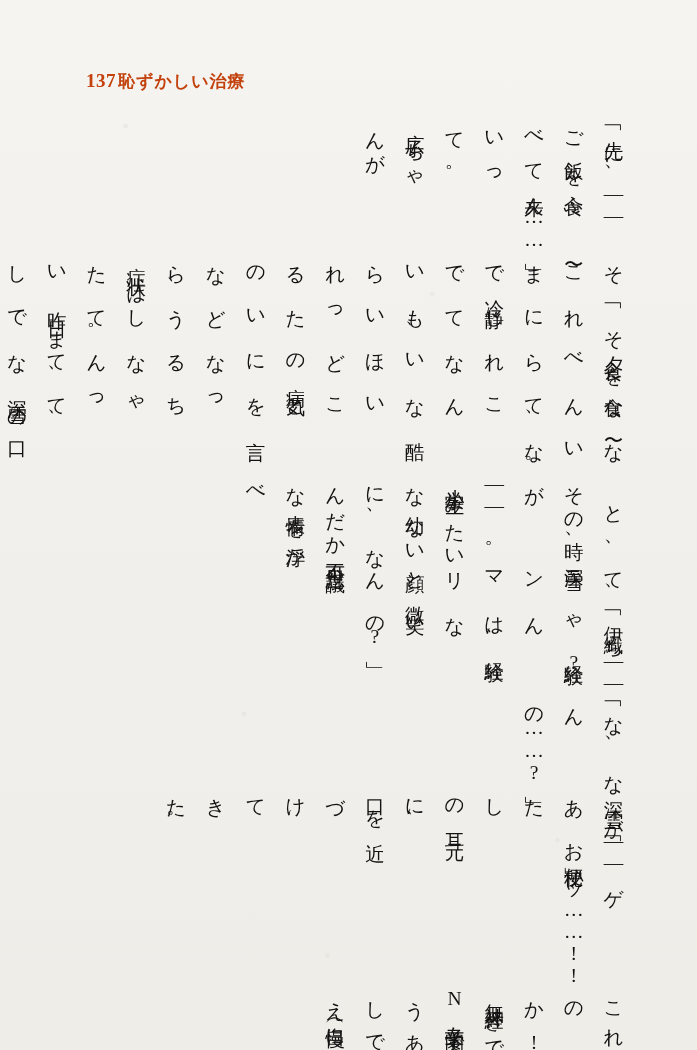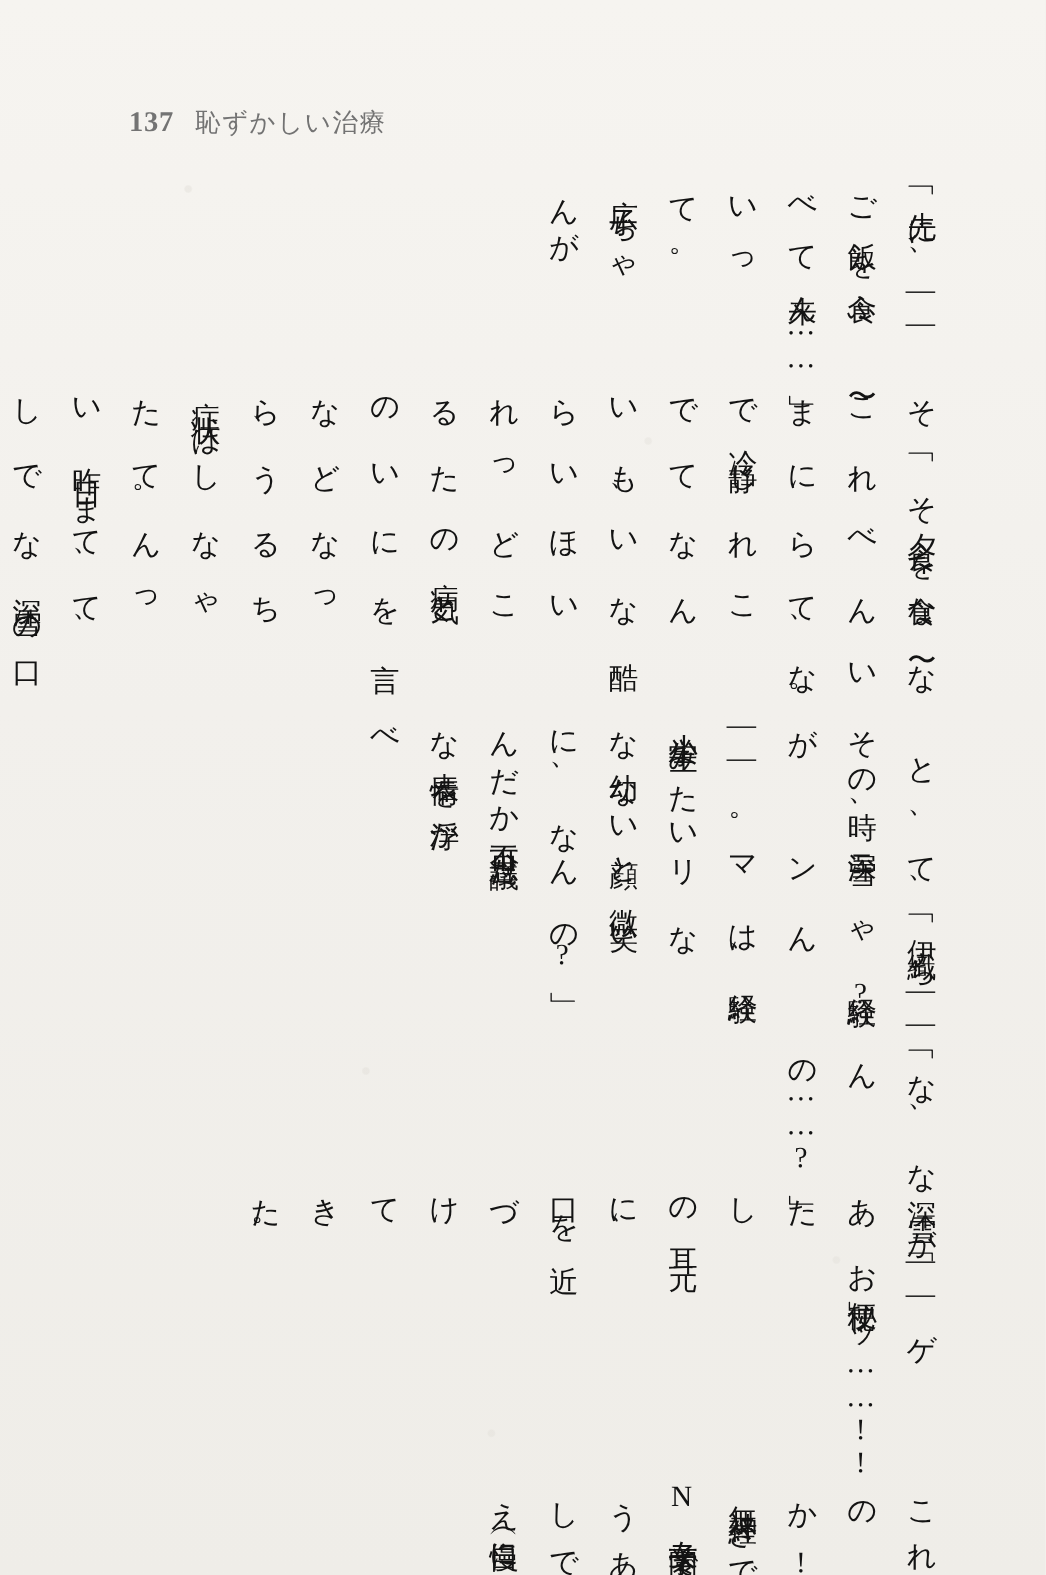--- a/index.html
+++ b/index.html
@@ -27,31 +27,31 @@
       linear-gradient(180deg, #f6f4f0 0%, #f2f0ec 45%, #efedE8 100%);
     background-color: #f3f1ed;
   }
 
   .header {
     position: absolute;
     top: 70px;
     left: 86px;
     display: flex;
     align-items: baseline;
-    gap: 14px;
-    color: #737373;
+    gap: 2px;
+    color: #c2410c;
   }
   .page-number {
     font-size: 19px;
     font-weight: 700;
     letter-spacing: 0.5px;
   }
   .chapter-title {
     font-size: 17px;
-    font-weight: 400;
+    font-weight: 700;
     letter-spacing: 1px;
   }
 
   .body-text {
     position: absolute;
     top: 118px;
     right: 64px;
     height: 880px;
     width: 560px;
     display: flex;

